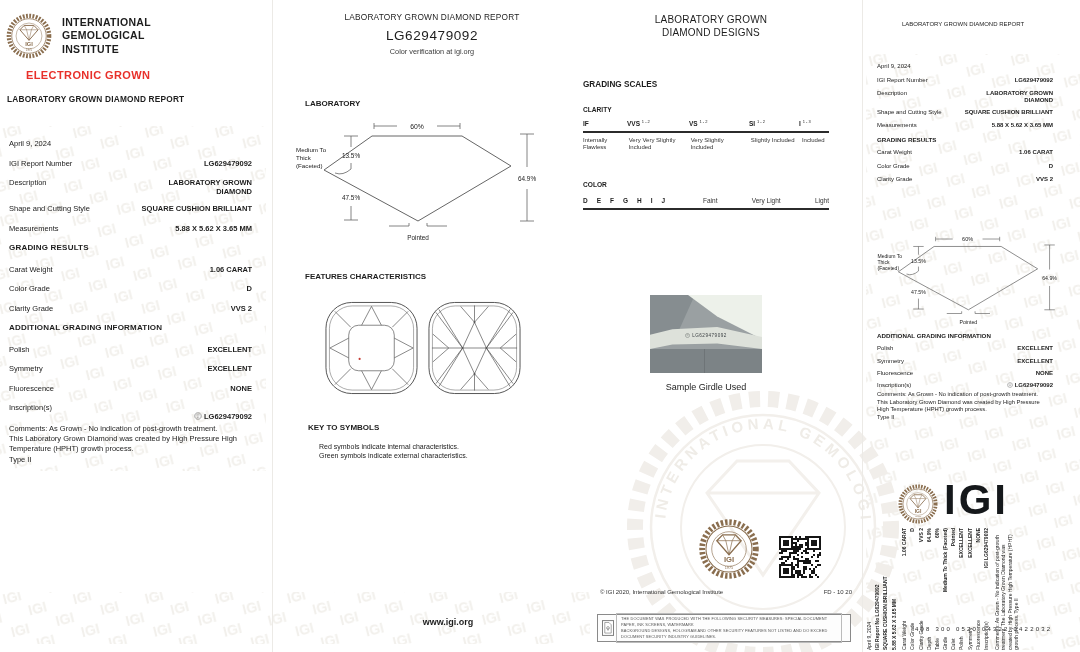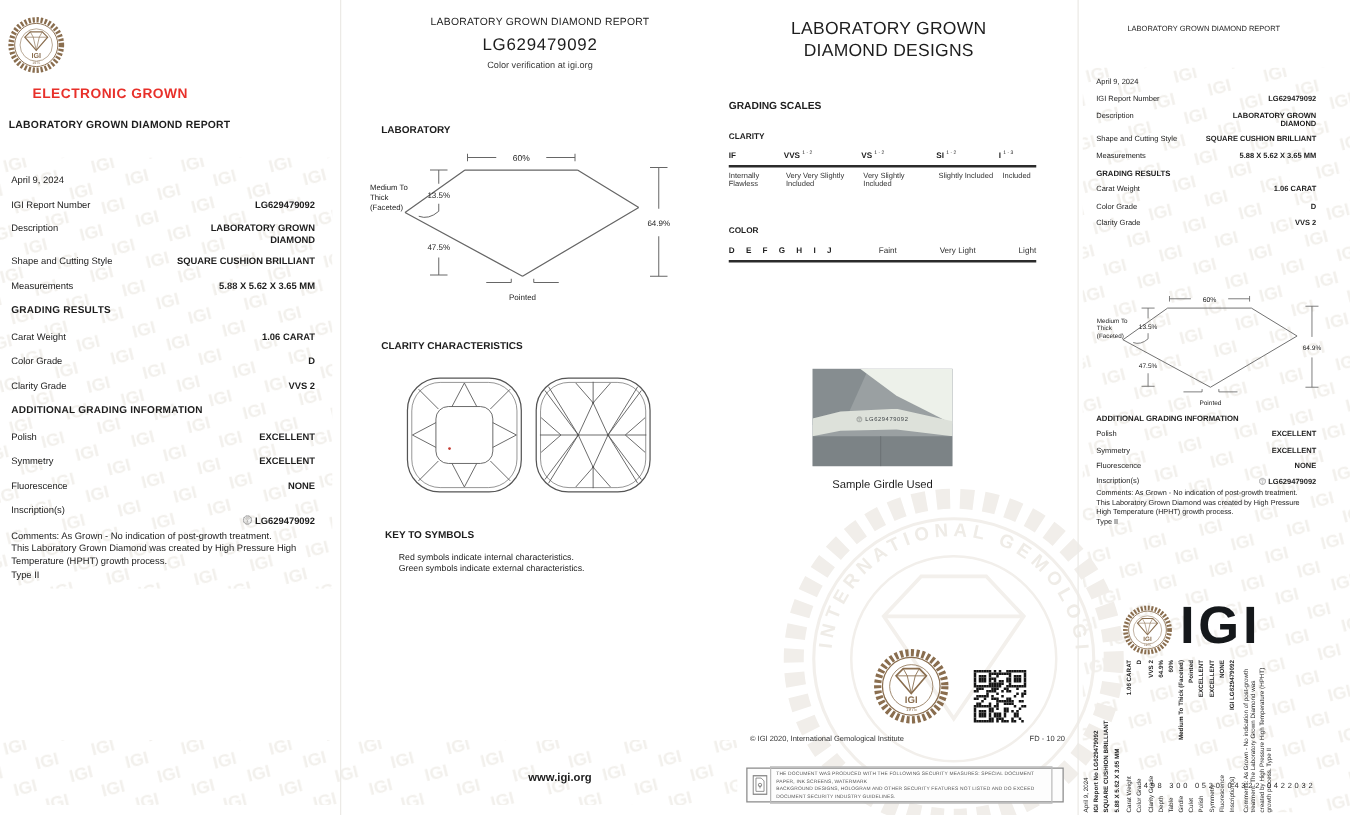--- a/index.html
+++ b/index.html
@@ -92,20 +92,25 @@
       <textPath href="#wmArc" startOffset="8" data-name="seal-watermark-arc-text">INTERNATIONAL GEMOLOGICAL INSTITUTE</textPath>
     </text>
   </svg>
 
   <div class="foldline" style="left:272px" data-name="fold-line"></div>
   <div class="foldline" style="left:862px" data-name="fold-line"></div>
 
   <svg class="abs" style="left:5px;top:12px;color:#8a6e4f" width="48" height="48" data-name="igi-seal-logo">
       <use href="#sealsym"></use>
     </svg>
+  <div class="abs b" style="left:62px;top:16px;font-size:10.5px;line-height:1.27;letter-spacing:.3px" data-name="institute-name">
+    <div data-name="institute-name-line">INTERNATIONAL</div>
+    <div data-name="institute-name-line">GEMOLOGICAL</div>
+    <div data-name="institute-name-line">INSTITUTE</div>
+  </div>
   <div class="abs b" style="left:26px;top:69px;font-size:11px;color:#e8302a;letter-spacing:.4px" data-name="electronic-copy-stamp">ELECTRONIC GROWN</div>
   <div class="abs b" style="left:7px;top:94px;font-size:8.3px;letter-spacing:.2px" data-name="report-title-left">LABORATORY GROWN DIAMOND REPORT</div>
 
   <div class="c1-fields" data-name="report-fields-left">
     <div class="row" data-name="report-date">
         <span class="lbl" data-name="report-date-text">April 9, 2024</span>
       </div>
     <div class="row" data-name="field-report-number">
       <span class="lbl" data-name="field-label">IGI Report Number</span>
       <span class="val" data-name="field-value">LG629479092</span>
@@ -180,21 +185,21 @@
     <text x="123" y="15" text-anchor="middle" font-size="6.8" fill="#222" data-name="table-percent-label">60%</text>
     <text x="57" y="44" text-anchor="middle" font-size="6.4" fill="#222" data-name="crown-percent-label">13.5%</text>
     <text x="57" y="86" text-anchor="middle" font-size="6.4" fill="#222" data-name="pavilion-percent-label">47.5%</text>
     <text x="233" y="67" text-anchor="middle" font-size="6.4" fill="#222" data-name="depth-percent-label">64.9%</text>
     <text x="2" y="38" font-size="6.2" fill="#222" data-name="girdle-label">Medium To</text>
     <text x="2" y="46" font-size="6.2" fill="#222" data-name="girdle-label">Thick</text>
     <text x="2" y="54" font-size="6.2" fill="#222" data-name="girdle-label">(Faceted)</text>
     <text x="124" y="126" text-anchor="middle" font-size="6.4" fill="#222" data-name="culet-label">Pointed</text>
   </svg>
 
-  <div class="abs b" style="left:305px;top:272px;font-size:8px" data-name="clarity-characteristics-heading">CLARITY CHARACTERISTICS</div>
+  <div class="abs b" style="left:305px;top:272px;font-size:8px" data-name="clarity-characteristics-heading">FEATURES CHARACTERISTICS</div>
 
   <svg class="abs" style="left:322px;top:297px" width="99" height="102" viewBox="0 0 100 100" data-name="clarity-diagram-crown">
     <g fill="none" stroke="#555" stroke-width="1">
       <rect x="4" y="4" width="92" height="92" rx="26"></rect>
       <rect x="7.5" y="7.5" width="85" height="85" rx="23" stroke-width=".5"></rect>
       <rect x="27" y="27" width="46" height="46" rx="10" stroke-width=".7"></rect>
       <path d="M13,13 L29,29 M87,13 L71,29 M13,87 L29,71 M87,87 L71,71" stroke-width=".7"></path>
       <path d="M50,8 L40,27 M50,8 L60,27 M8,50 L27,40 M8,50 L27,60 M92,50 L73,40 M92,50 L73,60 M50,92 L40,73 M50,92 L60,73" stroke-width=".7"></path>
     </g>
     <circle cx="38" cy="61" r="1.1" fill="#c43b33" data-name="inclusion-mark"></circle>
@@ -221,21 +226,21 @@
   </svg>
 
   <div class="abs b" style="left:308px;top:423px;font-size:8px" data-name="key-to-symbols-heading">KEY TO SYMBOLS</div>
   <div class="abs" style="left:319px;top:442px;font-size:7px;line-height:1.35;color:#222" data-name="key-to-symbols-text">
     <div data-name="key-red-line">Red symbols indicate internal characteristics.</div>
     <div data-name="key-green-line">Green symbols indicate external characteristics.</div>
   </div>
 
   <div class="abs ctr b" style="left:400px;top:617px;width:96px;font-size:9px" data-name="website-url">www.igi.org</div>
 
-  <div class="abs ctr" style="left:596px;top:13px;width:230px;font-size:14px;line-height:1.3;letter-spacing:.2px" data-name="report-title-scales">
+  <div class="abs ctr" style="left:596px;top:13px;width:230px;font-size:10px;line-height:1.3;letter-spacing:.2px" data-name="report-title-scales">
     <div data-name="report-title-line">LABORATORY GROWN</div>
     <div data-name="report-title-line">DIAMOND DESIGNS</div>
   </div>
 
   <div class="abs b" style="left:583px;top:80px;font-size:8.2px" data-name="grading-scales-heading">GRADING SCALES</div>
   <div class="abs b" style="left:583px;top:106px;font-size:6.6px" data-name="clarity-scale-heading">CLARITY</div>
 
   <div class="scale-table" style="top:119px" data-name="clarity-scale">
     <div class="scale-grades" data-name="clarity-scale-grades">
       <span class="cg0" data-name="clarity-grade"><span>IF</span>&nbsp;<sup></sup></span>

